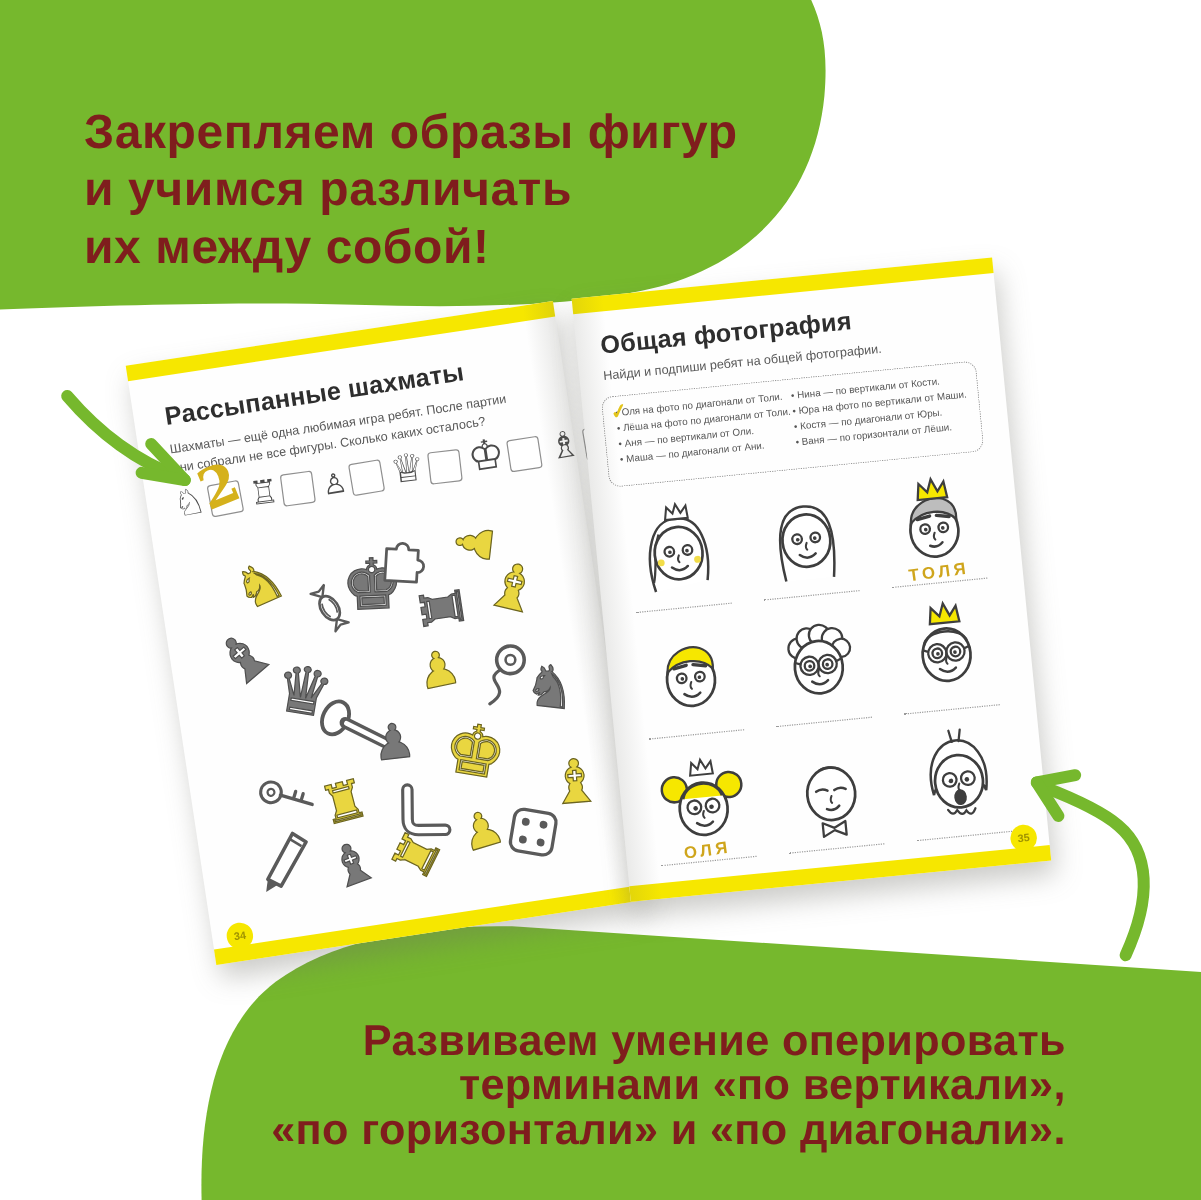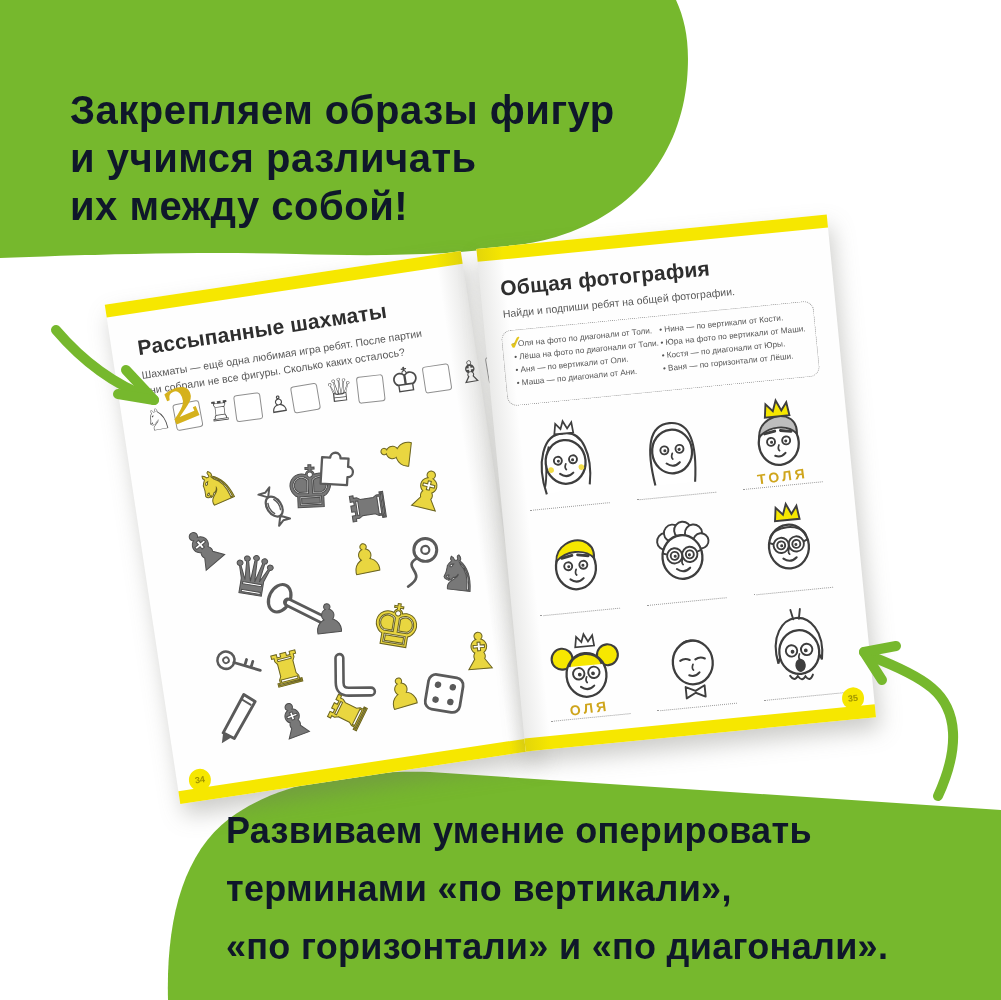--- a/index.html
+++ b/index.html
@@ -3,23 +3,23 @@
 <meta charset="utf-8">
 <style>
   html,body{margin:0;padding:0;}
   body{font-family:"Liberation Sans",sans-serif;background:#fff;}
   #canvas{position:relative;width:1001px;height:1000px;background:#ffffff;overflow:hidden;}
 
   
   .blob-svg{position:absolute;}
   #blob-top-svg{left:0;top:0;}
   #blob-bottom-svg{left:158px;top:762px;}
-  .banner-text{position:absolute;color:#0f172a;font-weight:bold;white-space:pre-line;z-index:5;}
+  .banner-text{position:absolute;color:#7f1d1d;font-weight:bold;white-space:pre-line;z-index:5;}
   #banner-top-text{left:70px;top:86px;font-size:40px;line-height:48px;letter-spacing:.5px;}
-  #banner-bottom-text{left:226px;top:802px;font-size:36px;line-height:58px;letter-spacing:.3px;}
+  #banner-bottom-text{left:226px;top:848px;font-size:36px;line-height:37px;letter-spacing:.3px;text-align:right;}
 
   
   .arrow-svg{position:absolute;z-index:6;}
   #arrow-left{left:42px;top:318px;}
   #arrow-right{left:838px;top:628px;}
 
   
   #book{position:absolute;left:145px;top:248px;width:707px;height:508px;transform:rotate(-6.8deg);z-index:3;}
   .page{position:absolute;top:0;height:505px;background:#fefefe;box-shadow:3px 12px 22px rgba(110,110,100,.35);}
   #page-left{left:0;width:360px;transform:rotate(-1.8deg);transform-origin:100% 90%;z-index:1;}

